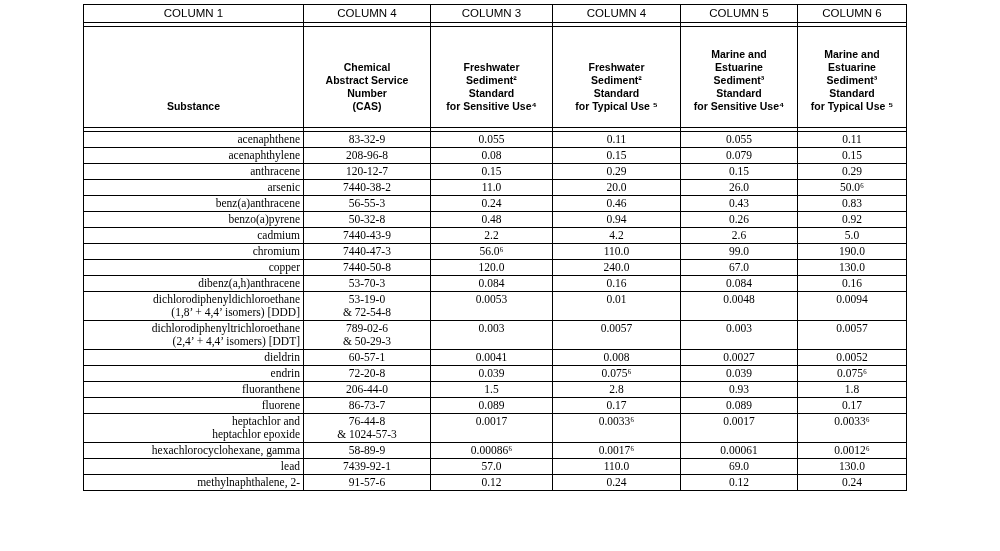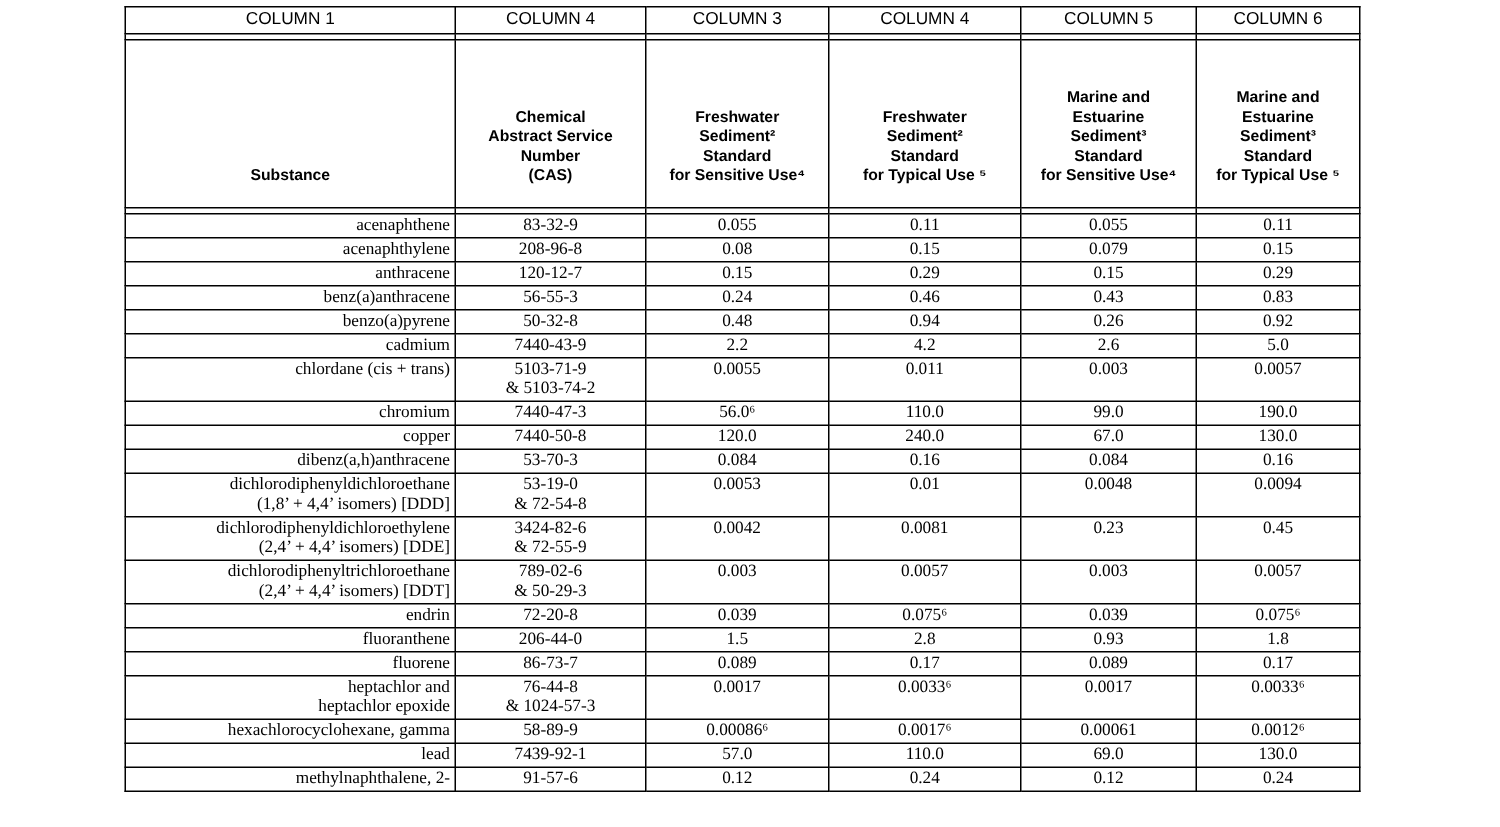--- a/index.html
+++ b/index.html
@@ -47,21 +47,21 @@
   }
   
   .desc-row th {
     font-family: "Liberation Sans", sans-serif;
     font-weight: bold;
     font-size: 10.5px;
     line-height: 13px;
     height: 83px;
     vertical-align: bottom;
     text-align: center;
-    padding: 14px 2px 14px 2px;
+    padding: 3px 2px 14px 2px;
     white-space: pre-line;
     margin-top: 30px;
   }
   
   tbody td {
     font-size: 11.5px;
     line-height: 13px;
     vertical-align: top;
     text-align: center;
     padding: 1px 3px;
@@ -156,20 +156,28 @@
         </tr>
         <tr>
           <td class="substance">anthracene</td>
           <td>120-12-7</td>
           <td>0.15</td>
           <td>0.29</td>
           <td>0.15</td>
           <td>0.29</td>
         </tr>
         <tr>
+          <td class="substance">arsenic</td>
+          <td>7440-38-2</td>
+          <td>11.0</td>
+          <td>20.0</td>
+          <td>26.0</td>
+          <td>50.0⁶</td>
+        </tr>
+        <tr>
           <td class="substance">benz(a)anthracene</td>
           <td>56-55-3</td>
           <td>0.24</td>
           <td>0.46</td>
           <td>0.43</td>
           <td>0.83</td>
         </tr>
         <tr>
           <td class="substance">benzo(a)pyrene</td>
           <td>50-32-8</td>
@@ -178,29 +186,20 @@
           <td>0.26</td>
           <td>0.92</td>
         </tr>
         <tr>
           <td class="substance">cadmium</td>
           <td>7440-43-9</td>
           <td>2.2</td>
           <td>4.2</td>
           <td>2.6</td>
           <td>5.0</td>
-        </tr>
-        <tr>
-          <td class="substance">chlordane (cis + trans)</td>
-          <td>5103-71-9
-&amp; 5103-74-2</td>
-          <td>0.0055</td>
-          <td>0.011</td>
-          <td>0.003</td>
-          <td>0.0057</td>
         </tr>
         <tr>
           <td class="substance">chromium</td>
           <td>7440-47-3</td>
           <td>56.0⁶</td>
           <td>110.0</td>
           <td>99.0</td>
           <td>190.0</td>
         </tr>
         <tr>
@@ -223,40 +222,38 @@
           <td class="substance">dichlorodiphenyldichloroethane
 (1,8’ + 4,4’ isomers) [DDD]</td>
           <td>53-19-0
 &amp; 72-54-8</td>
           <td>0.0053</td>
           <td>0.01</td>
           <td>0.0048</td>
           <td>0.0094</td>
         </tr>
         <tr>
-          <td class="substance">dichlorodiphenyldichloroethylene
-(2,4’ + 4,4’ isomers) [DDE]</td>
-          <td>3424-82-6
-&amp; 72-55-9</td>
-          <td>0.0042</td>
-          <td>0.0081</td>
-          <td>0.23</td>
-          <td>0.45</td>
-        </tr>
-        <tr>
           <td class="substance">dichlorodiphenyltrichloroethane
 (2,4’ + 4,4’ isomers) [DDT]</td>
           <td>789-02-6
 &amp; 50-29-3</td>
           <td>0.003</td>
           <td>0.0057</td>
           <td>0.003</td>
           <td>0.0057</td>
         </tr>
         <tr>
+          <td class="substance">dieldrin</td>
+          <td>60-57-1</td>
+          <td>0.0041</td>
+          <td>0.008</td>
+          <td>0.0027</td>
+          <td>0.0052</td>
+        </tr>
+        <tr>
           <td class="substance">endrin</td>
           <td>72-20-8</td>
           <td>0.039</td>
           <td>0.075⁶</td>
           <td>0.039</td>
           <td>0.075⁶</td>
         </tr>
         <tr>
           <td class="substance">fluoranthene</td>
           <td>206-44-0</td>

